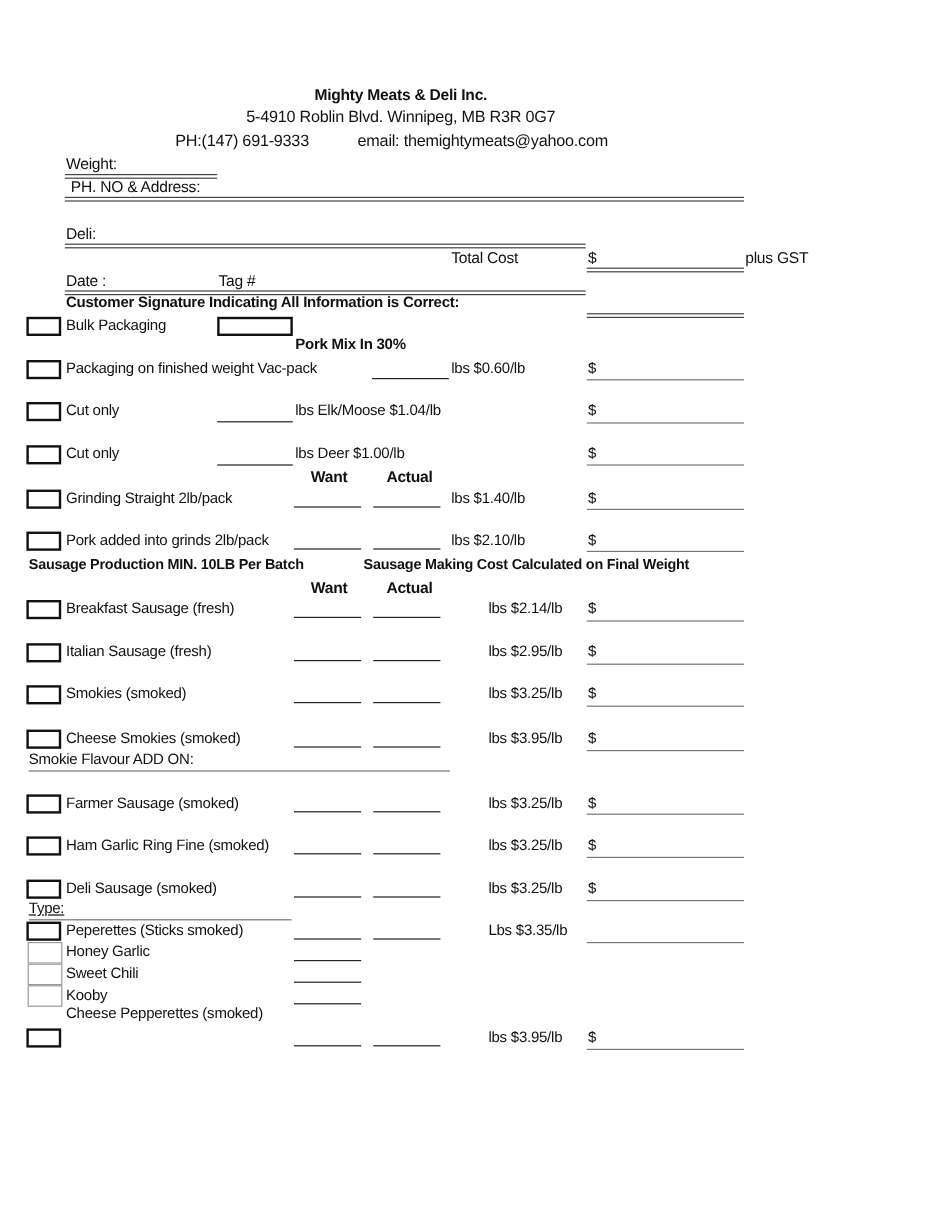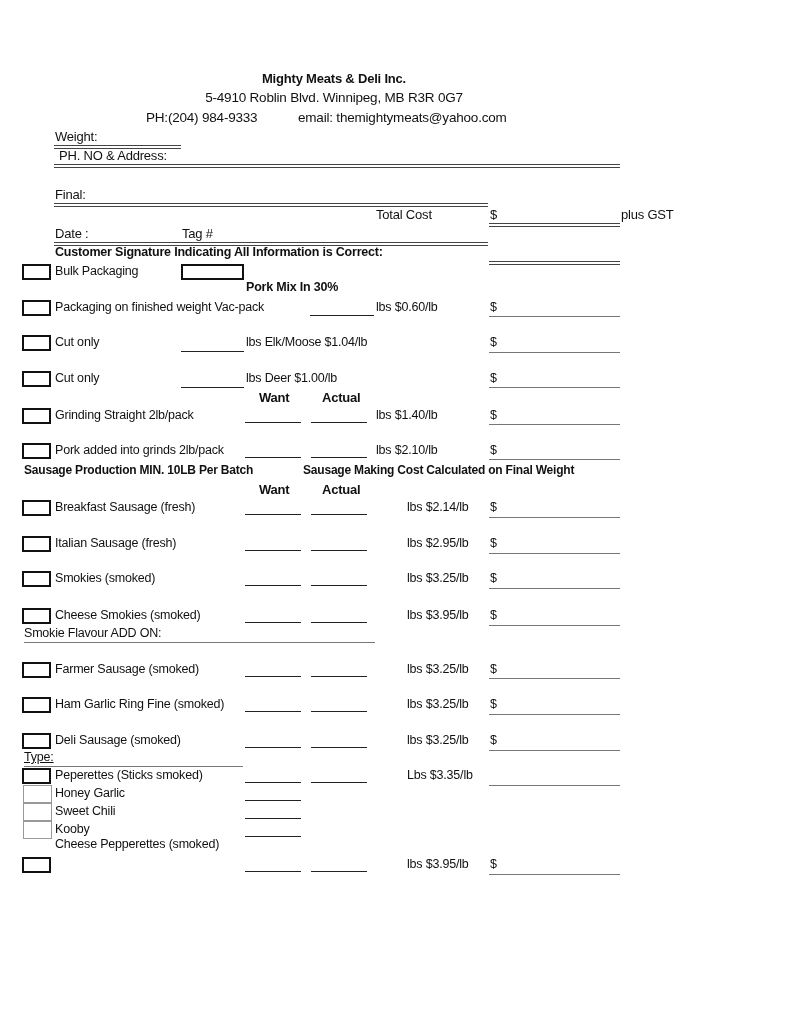--- a/index.html
+++ b/index.html
@@ -14,29 +14,29 @@
   .cb.wide { width: 63px; }
   .cb.thin { border: 1px solid #999; }
   .blank { position: absolute; height: 0; border-top: 1px solid #222; }
   .u { text-decoration: underline; }
 </style>
 </head>
 <body>
 
 <div class="t b c" style="left:0;width:668px;top:71px;font-size:13px;">Mighty Meats &amp; Deli Inc.</div>
 <div class="t c" style="left:0;width:668px;top:90px;font-size:13.5px;">5-4910 Roblin Blvd. Winnipeg, MB R3R 0G7</div>
-<div class="t" style="left:146px;top:110px;font-size:13.5px;">PH:(204) 984-9333</div>
+<div class="t" style="left:146px;top:110px;font-size:13.5px;">PH:(147) 691-9333</div>
 <div class="t" style="left:298px;top:110px;font-size:13.5px;">email: themightymeats@yahoo.com</div>
 
 <div class="t" style="left:55px;top:129px;font-size:13px;">Weight:</div>
 <div class="dline" style="left:54px;top:145px;width:127px;"></div>
 <div class="t" style="left:59px;top:148px;font-size:13px;">PH. NO &amp; Address:</div>
 <div class="dline" style="left:54px;top:164px;width:566px;"></div>
 
-<div class="t" style="left:55px;top:187px;font-size:13px;">Final:</div>
+<div class="t" style="left:55px;top:187px;font-size:13px;">Deli:</div>
 <div class="dline" style="left:54px;top:203px;width:434px;"></div>
 
 <div class="t" style="left:376px;top:207px;font-size:13px;">Total Cost</div>
 <div class="t" style="left:490px;top:207px;font-size:13px;">$</div>
 <div class="dline" style="left:489px;top:223px;width:131px;"></div>
 <div class="t" style="left:621px;top:207px;font-size:13px;">plus GST</div>
 
 <div class="t" style="left:55px;top:226px;font-size:13px;">Date :</div>
 <div class="t" style="left:182px;top:226px;font-size:13px;">Tag #</div>
 <div class="dline" style="left:54px;top:242px;width:434px;"></div>

